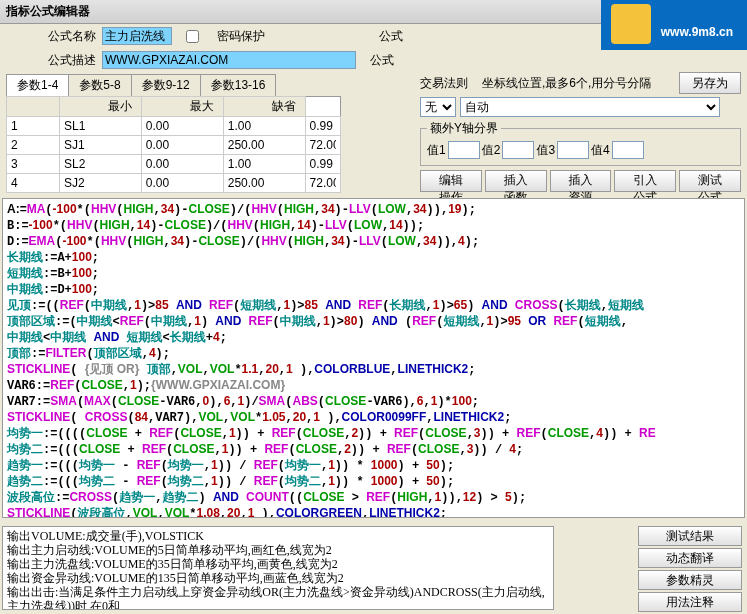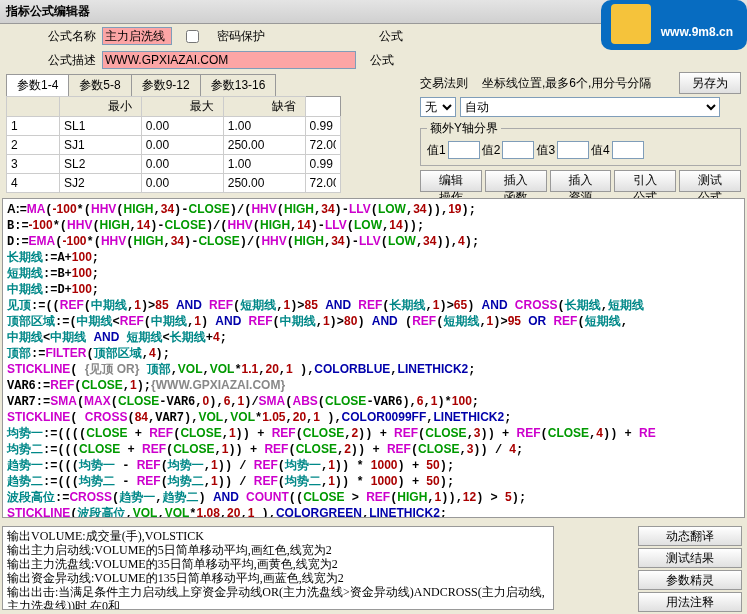--- a/index.html
+++ b/index.html
@@ -1,22 +1,22 @@
 <!DOCTYPE html>
 <html><head>
 <meta charset="utf-8">
 <style>
 * { box-sizing: border-box; margin: 0; padding: 0; font-family: "SimSun", "Microsoft YaHei", sans-serif; font-size: 12px; }
 body { background: #ece9d8; width: 747px; height: 614px; overflow: hidden; }
 .titlebar { background: linear-gradient(#e4e4e4,#d0d0d0); padding: 3px 6px; border-bottom: 1px solid #999; font-weight: bold; }
-.watermark { position: absolute; top: 0; right: 0; background: #076cc1; color: #fff; font-size: 36px; font-weight: bold; padding: 4px 14px 2px 60px; font-family: Arial; height: 50px; line-height: 40px; z-index: 5; border-radius: 10px; }
+.watermark { position: absolute; top: 0; right: 0; background: #076cc1; color: #fff; font-size: 36px; font-weight: bold; padding: 4px 14px 2px 60px; font-family: Arial; height: 50px; line-height: 40px; z-index: 5; }
 .watermark .badge { position:absolute; left:10px; top:4px; width:40px; height:40px; background:#f5c33b; border-radius:4px;}
 .toprow { display:flex; align-items:center; gap:4px; padding:3px 6px; }
 .toprow label { margin-right:2px;margin-left:42px; }
-.toprow input[type=text]{ border:1px solid #7f9db9; height:18px; padding:0 2px; background:#fca5a5;}
+.toprow input[type=text]{ border:1px solid #7f9db9; height:18px; padding:0 2px; background:#7dd3fc;}
 .chk { display:inline-flex; align-items:center; gap:18px; margin-left:10px;}
 .tabs { display:flex; padding:2px 6px 0 6px; }
 .tab { border:1px solid #999; border-bottom:none; background:#ece9d8; padding:2px 10px; margin-right:-1px; cursor:pointer;}
 .tab.active { background:#fff; }
 .paramtbl { margin:0 6px; background:#fff; border:1px solid #999; border-collapse:collapse; width:335px;}
 .paramtbl th, .paramtbl td { border:1px solid #ccc; padding:1px 4px; text-align:left; height:18px;}
 .paramtbl th { background:#ece9d8; font-weight:normal;padding-left:48px;}
 .paramtbl input { border:none; width:100%; height:16px; font-size:12px;}
 .rightpanel { position:absolute; left:420px; top:72px; right:6px; }
 .fld { display:flex; align-items:center; gap:4px; margin-bottom:3px; flex-wrap:wrap;}
@@ -150,17 +150,17 @@
 <span class="kw-pink">STICKLINE</span>( <span class="kw-pink">CROSS</span>(<span class="kw-red">84</span>,VAR7),<span class="kw-green">VOL</span>,<span class="kw-green">VOL</span>*<span class="kw-red">1.05</span>,<span class="kw-red">20</span>,<span class="kw-red">1</span> ),<span class="kw-blue">COLOR0099FF</span>,<span class="kw-blue">LINETHICK2</span>;
 <span class="kw-teal">均势一</span>:=((((<span class="kw-green">CLOSE</span> + <span class="kw-pink">REF</span>(<span class="kw-green">CLOSE</span>,<span class="kw-red">1</span>)) + <span class="kw-pink">REF</span>(<span class="kw-green">CLOSE</span>,<span class="kw-red">2</span>)) + <span class="kw-pink">REF</span>(<span class="kw-green">CLOSE</span>,<span class="kw-red">3</span>)) + <span class="kw-pink">REF</span>(<span class="kw-green">CLOSE</span>,<span class="kw-red">4</span>)) + <span class="kw-pink">RE</span>
 <span class="kw-teal">均势二</span>:=(((<span class="kw-green">CLOSE</span> + <span class="kw-pink">REF</span>(<span class="kw-green">CLOSE</span>,<span class="kw-red">1</span>)) + <span class="kw-pink">REF</span>(<span class="kw-green">CLOSE</span>,<span class="kw-red">2</span>)) + <span class="kw-pink">REF</span>(<span class="kw-green">CLOSE</span>,<span class="kw-red">3</span>)) / <span class="kw-red">4</span>;
 <span class="kw-teal">趋势一</span>:=(((<span class="kw-teal">均势一</span> - <span class="kw-pink">REF</span>(<span class="kw-teal">均势一</span>,<span class="kw-red">1</span>)) / <span class="kw-pink">REF</span>(<span class="kw-teal">均势一</span>,<span class="kw-red">1</span>)) * <span class="kw-red">1000</span>) + <span class="kw-red">50</span>);
 <span class="kw-teal">趋势二</span>:=(((<span class="kw-teal">均势二</span> - <span class="kw-pink">REF</span>(<span class="kw-teal">均势二</span>,<span class="kw-red">1</span>)) / <span class="kw-pink">REF</span>(<span class="kw-teal">均势二</span>,<span class="kw-red">1</span>)) * <span class="kw-red">1000</span>) + <span class="kw-red">50</span>);
 <span class="kw-teal">波段高位</span>:=<span class="kw-pink">CROSS</span>(<span class="kw-teal">趋势一</span>,<span class="kw-teal">趋势二</span>) <span class="kw-blue">AND</span> <span class="kw-pink">COUNT</span>((<span class="kw-green">CLOSE</span> &gt; <span class="kw-pink">REF</span>(<span class="kw-green">HIGH</span>,<span class="kw-red">1</span>)),<span class="kw-red">12</span>) &gt; <span class="kw-red">5</span>);
 <span class="kw-pink">STICKLINE</span>(<span class="kw-teal">波段高位</span>,<span class="kw-green">VOL</span>,<span class="kw-green">VOL</span>*<span class="kw-red">1.08</span>,<span class="kw-red">20</span>,<span class="kw-red">1</span> ),<span class="kw-blue">COLORGREEN</span>,<span class="kw-blue">LINETHICK2</span>;</div>
 
 <div class="output" id="out">输出VOLUME:成交量(手),VOLSTICK<br>输出主力启动线:VOLUME的5日简单移动平均,画红色,线宽为2<br>输出主力洗盘线:VOLUME的35日简单移动平均,画黄色,线宽为2<br>输出资金异动线:VOLUME的135日简单移动平均,画蓝色,线宽为2<br>输出出击:当满足条件主力启动线上穿资金异动线OR(主力洗盘线&gt;资金异动线)ANDCROSS(主力启动线,主力洗盘线))时,在0和<br>输出启动:当满足条件主力启动线AND(1日前的主力启动线AND(1日前的主力启动线)上穿主力启动线AND(1日前的成交量(手))&lt;1日前的资金异</div>
 <div class="sidebtns" id="sbtns">
+    <button class="btn">测试结果</button>
     <button class="btn">动态翻译</button>
-    <button class="btn">测试结果</button>
     <button class="btn">参数精灵</button>
     <button class="btn">用法注释</button>
   </div>
 
 </body></html>

